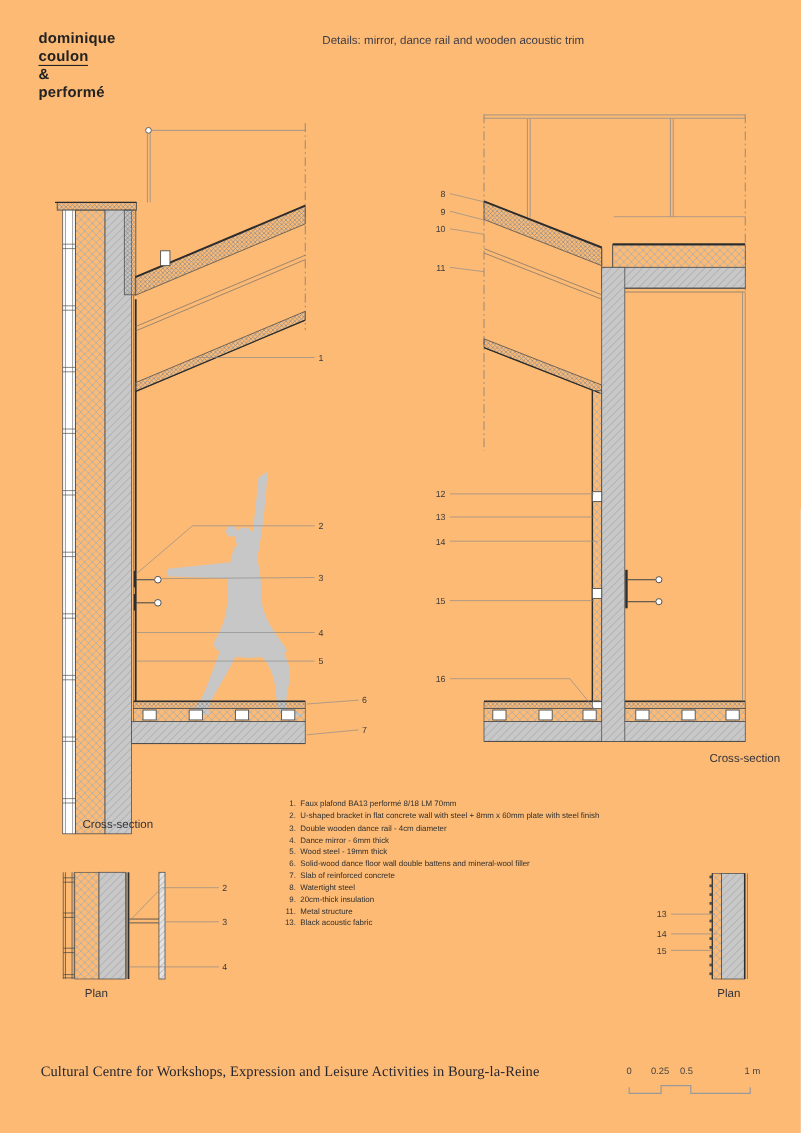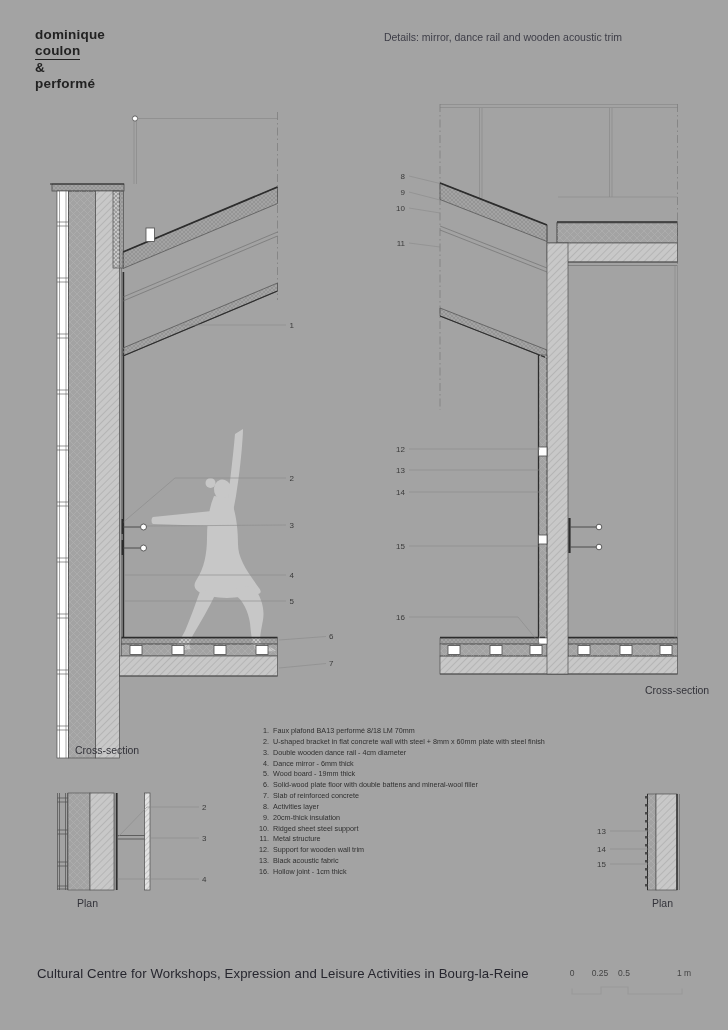--- a/index.html
+++ b/index.html
@@ -1,28 +1,28 @@
 <!DOCTYPE html>
 <html><head>
 <meta charset="utf-8">
 <style>
   html,body{margin:0;padding:0;background:#e8e8e8;}
   .page{
-    position:relative;width:728px;height:1030px;background:#a3a3a3;
+    position:relative;width:728px;height:1030px;background:#fdba74;
     font-family:"Liberation Sans",sans-serif;overflow:hidden;margin:0 auto;
   }
   .abs{position:absolute;}
   .logo{left:35px;top:27px;font-size:13.5px;font-weight:bold;line-height:15.5px;color:#222;letter-spacing:.2px;}
   .logo .u{display:inline-block;border-bottom:1.6px solid #222;padding-bottom:1px;text-align:center;}
-  .hdr-title{right:15px;top:31px;font-size:10.5px;color:#3d3d47;text-align:center;width:420px;}
+  .hdr-title{right:15px;top:31px;font-size:10.5px;color:#3d3d47;text-align:left;width:420px;}
   .sec-label{font-size:10.5px;color:#33333a;}
   .legend{left:257px;top:726px;width:340px;color:#2f2f2f;}
   .legend-row{display:flex;height:10.85px;font-size:7.2px;line-height:10.85px;white-space:nowrap;}
   .legend-row .lnum{width:12px;text-align:right;margin-right:4px;flex:0 0 auto;}
-  .footer-title{left:37px;top:966px;font-size:13.2px;color:#26262e;letter-spacing:.1px;}
+  .footer-title{left:37px;top:966px;font-size:13.2px;color:#26262e;letter-spacing:.1px;font-family:Liberation Serif, serif;}
   svg text{font-family:"Liberation Sans",sans-serif;}
 </style>
 </head>
 <body>
 
 <div class="page">
 
   <div class="abs logo">
     <div>dominique</div>
     <div><span class="u">coulon</span></div>
@@ -318,55 +318,43 @@
       <div class="legend-row">
         <span class="lnum">3.</span>
         <span class="ltext">Double wooden dance rail - 4cm diameter</span>
       </div>
       <div class="legend-row">
         <span class="lnum">4.</span>
         <span class="ltext">Dance mirror - 6mm thick</span>
       </div>
       <div class="legend-row">
         <span class="lnum">5.</span>
-        <span class="ltext">Wood board - 19mm thick</span>
+        <span class="ltext">Wood steel - 19mm thick</span>
       </div>
       <div class="legend-row">
         <span class="lnum">6.</span>
-        <span class="ltext">Solid-wood plate floor with double battens and mineral-wool filler</span>
+        <span class="ltext">Solid-wood dance floor wall double battens and mineral-wool filler</span>
       </div>
       <div class="legend-row">
         <span class="lnum">7.</span>
         <span class="ltext">Slab of reinforced concrete</span>
       </div>
       <div class="legend-row">
         <span class="lnum">8.</span>
-        <span class="ltext">Activities layer</span>
+        <span class="ltext">Watertight steel</span>
       </div>
       <div class="legend-row">
         <span class="lnum">9.</span>
         <span class="ltext">20cm-thick insulation</span>
       </div>
       <div class="legend-row">
-        <span class="lnum">10.</span>
-        <span class="ltext">Ridged sheet steel support</span>
-      </div>
-      <div class="legend-row">
         <span class="lnum">11.</span>
         <span class="ltext">Metal structure</span>
       </div>
       <div class="legend-row">
-        <span class="lnum">12.</span>
-        <span class="ltext">Support for wooden wall trim</span>
-      </div>
-      <div class="legend-row">
         <span class="lnum">13.</span>
         <span class="ltext">Black acoustic fabric</span>
       </div>
-      <div class="legend-row">
-        <span class="lnum">16.</span>
-        <span class="ltext">Hollow joint - 1cm thick</span>
-      </div>
     </div>
 
   <div class="abs footer-title">Cultural Centre for Workshops, Expression and Leisure Activities in Bourg-la-Reine</div>
 
 </div>
 
 </body></html>

